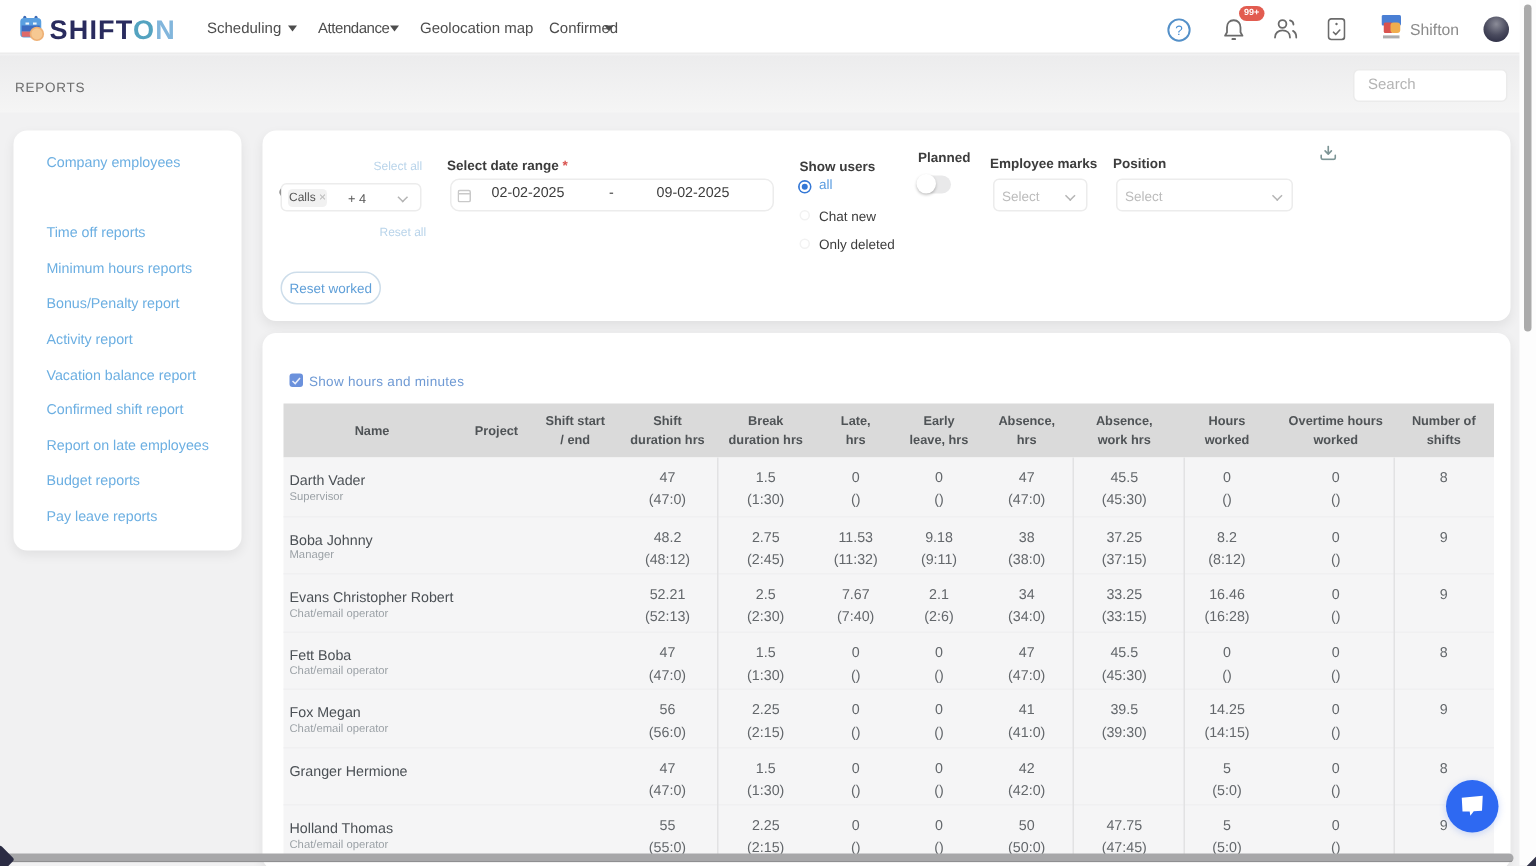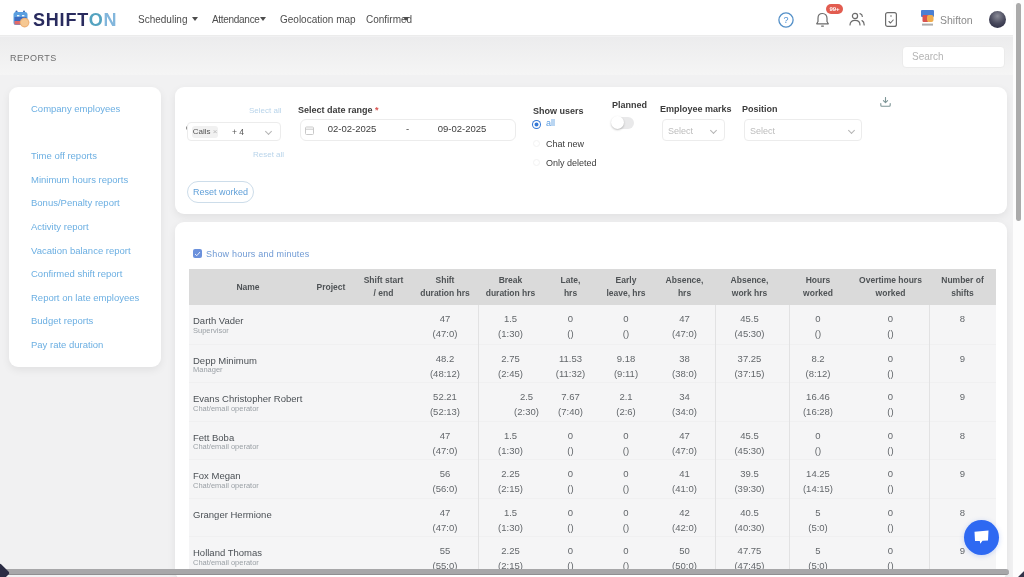--- a/index.html
+++ b/index.html
@@ -139,21 +139,21 @@
 <div id="side">
   <div class="sitem" style="top:16px">Company employees</div>
   <div class="sitem" style="top:63.2px">Time off reports</div>
   <div class="sitem" style="top:86.8px">Minimum hours reports</div>
   <div class="sitem" style="top:110.4px">Bonus/Penalty report</div>
   <div class="sitem" style="top:134px">Activity report</div>
   <div class="sitem" style="top:157.6px">Vacation balance report</div>
   <div class="sitem" style="top:181.2px">Confirmed shift report</div>
   <div class="sitem" style="top:204.8px">Report on late employees</div>
   <div class="sitem" style="top:228.4px">Budget reports</div>
-  <div class="sitem" style="top:252px">Pay rate duration</div>
+  <div class="sitem" style="top:252px">Pay leave reports</div>
 </div>
 
 <div id="fcard">
   <div class="flabel" style="left:11px;top:36px">Choose projects</div>
   <div class="flink" style="left:74px;top:19px">Select all</div>
   <div class="fbox" style="left:12px;top:35px;width:94px;height:19px"></div>
   <div class="abs" style="left:17px;top:39px;width:26px;height:12px;background:#f1f1f1;border-radius:3px;font-size:8px;color:#555;text-align:center;line-height:12px">Calls <span style="color:#b7b7b7">×</span></div>
   <div class="abs" style="left:57px;top:40px;font-size:8.5px;color:#555">+ 4</div>
   <div class="chev" style="left:91px;top:42px"></div>
   <div class="flink" style="left:78px;top:63px">Reset all</div>
@@ -228,40 +228,41 @@
         <div class="nc" style="left:289px;width:65px">1.5<br>(1:30)</div>
         <div class="nc" style="left:354px;width:55px">0<br>()</div>
         <div class="nc" style="left:409px;width:56px">0<br>()</div>
         <div class="nc" style="left:465px;width:61px">47<br>(47:0)</div>
         <div class="nc" style="left:526px;width:69px">45.5<br>(45:30)</div>
         <div class="nc" style="left:595px;width:68px">0<br>()</div>
         <div class="nc" style="left:663px;width:77px">0<br>()</div>
         <div class="nc" style="left:740px;width:67px">8<br></div>
       </div>
       <div class="row" style="top:38.5px">
-        <div class="nm">Depp Minimum</div>
+        <div class="nm">Boba Johnny</div>
         <div class="sub">Manager</div>
         <div class="nc" style="left:223px;width:66px">48.2<br>(48:12)</div>
         <div class="nc" style="left:289px;width:65px">2.75<br>(2:45)</div>
         <div class="nc" style="left:354px;width:55px">11.53<br>(11:32)</div>
         <div class="nc" style="left:409px;width:56px">9.18<br>(9:11)</div>
         <div class="nc" style="left:465px;width:61px">38<br>(38:0)</div>
         <div class="nc" style="left:526px;width:69px">37.25<br>(37:15)</div>
         <div class="nc" style="left:595px;width:68px">8.2<br>(8:12)</div>
         <div class="nc" style="left:663px;width:77px">0<br>()</div>
         <div class="nc" style="left:740px;width:67px">9<br></div>
       </div>
       <div class="row" style="top:77px">
         <div class="nm">Evans Christopher Robert</div>
         <div class="sub">Chat/email operator</div>
         <div class="nc" style="left:223px;width:66px">52.21<br>(52:13)</div>
-        <div class="nc" style="left:305px;width:65px">2.5<br>(2:30)</div>
+        <div class="nc" style="left:289px;width:65px">2.5<br>(2:30)</div>
         <div class="nc" style="left:354px;width:55px">7.67<br>(7:40)</div>
         <div class="nc" style="left:409px;width:56px">2.1<br>(2:6)</div>
         <div class="nc" style="left:465px;width:61px">34<br>(34:0)</div>
+        <div class="nc" style="left:526px;width:69px">33.25<br>(33:15)</div>
         <div class="nc" style="left:595px;width:68px">16.46<br>(16:28)</div>
         <div class="nc" style="left:663px;width:77px">0<br>()</div>
         <div class="nc" style="left:740px;width:67px">9<br></div>
       </div>
       <div class="row" style="top:115.5px">
         <div class="nm">Fett Boba</div>
         <div class="sub">Chat/email operator</div>
         <div class="nc" style="left:223px;width:66px">47<br>(47:0)</div>
         <div class="nc" style="left:289px;width:65px">1.5<br>(1:30)</div>
         <div class="nc" style="left:354px;width:55px">0<br>()</div>
@@ -285,21 +286,20 @@
         <div class="nc" style="left:663px;width:77px">0<br>()</div>
         <div class="nc" style="left:740px;width:67px">9<br></div>
       </div>
       <div class="row" style="top:192.5px">
         <div class="nm">Granger Hermione</div>
         <div class="nc" style="left:223px;width:66px">47<br>(47:0)</div>
         <div class="nc" style="left:289px;width:65px">1.5<br>(1:30)</div>
         <div class="nc" style="left:354px;width:55px">0<br>()</div>
         <div class="nc" style="left:409px;width:56px">0<br>()</div>
         <div class="nc" style="left:465px;width:61px">42<br>(42:0)</div>
-        <div class="nc" style="left:526px;width:69px">40.5<br>(40:30)</div>
         <div class="nc" style="left:595px;width:68px">5<br>(5:0)</div>
         <div class="nc" style="left:663px;width:77px">0<br>()</div>
         <div class="nc" style="left:740px;width:67px">8<br></div>
       </div>
       <div class="row" style="top:231px">
         <div class="nm">Holland Thomas</div>
         <div class="sub">Chat/email operator</div>
         <div class="nc" style="left:223px;width:66px">55<br>(55:0)</div>
         <div class="nc" style="left:289px;width:65px">2.25<br>(2:15)</div>
         <div class="nc" style="left:354px;width:55px">0<br>()</div>

